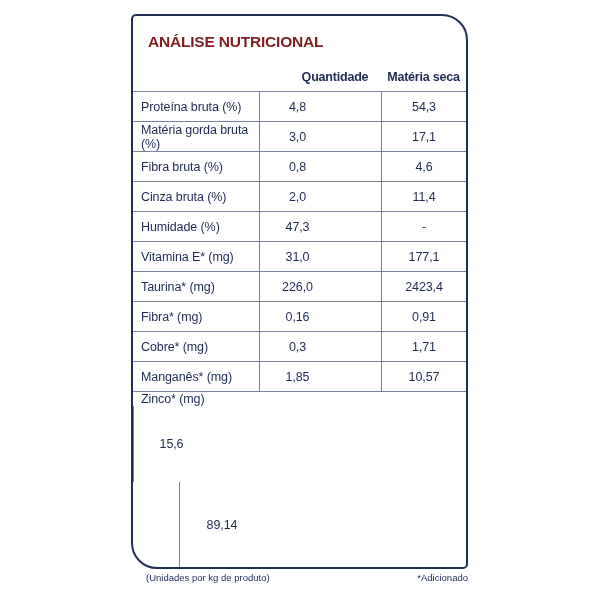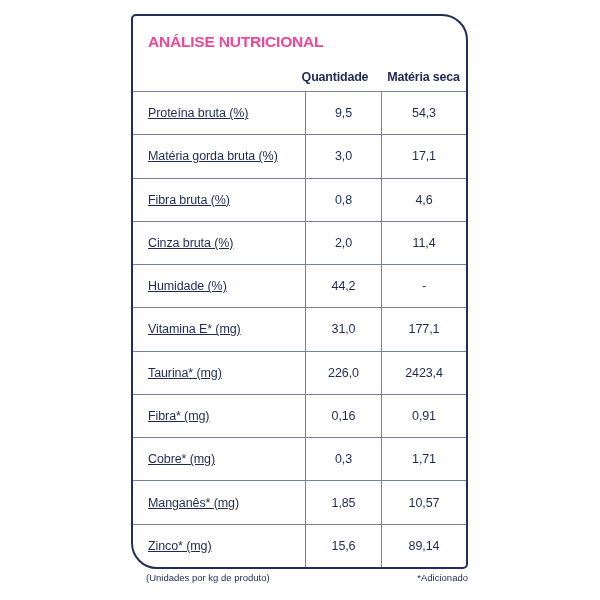--- a/index.html
+++ b/index.html
@@ -40,21 +40,21 @@
     border-bottom: 1px solid #76829d;
     box-sizing: border-box;
   }
   .title {
     position: absolute;
     left: 15px;
     top: 17px;
     font-size: 15.5px;
     font-weight: 700;
     letter-spacing: -0.2px;
-    color: #ec4899;
+    color: #7f1d1d;
     white-space: nowrap;
   }
   .col-heads {
     position: absolute;
     right: 0;
     bottom: 7px;
     display: flex;
   }
   .col-head {
     font-size: 12.5px;
@@ -69,45 +69,45 @@
     flex: 1 1 auto;
     display: flex;
     flex-direction: column;
   }
   .t-row {
     flex: 1 1 0;
     display: flex;
     border-bottom: 1px solid #76829d;
     box-sizing: border-box;
   }
-  .t-row:last-child { border-bottom: none; }
+  .t-row:last-child { border-bottom: none; flex-direction: column; }
   .cell {
     display: flex;
     align-items: center;
     box-sizing: border-box;
     font-size: 12.5px;
     letter-spacing: -0.1px;
     color: #1e2a52;
   }
   .cell.label {
     flex: 1 1 auto;
-    padding-left: 15px;
-    text-decoration: underline;
+    padding-left: 8px;
   }
   .cell.q {
     flex: 0 0 76px;
     width: 76px;
     justify-content: center;
     border-left: 1px solid #76829d;
   }
   .cell.m {
     flex: 0 0 85px;
     width: 85px;
     justify-content: center;
     border-left: 1px solid #76829d;
+    margin-left: 46px;
   }
   .footnotes {
     position: absolute;
     left: 131px;
     top: 572px;
     width: 337px;
     display: flex;
     justify-content: space-between;
     align-items: flex-end;
     box-sizing: border-box;
@@ -127,21 +127,21 @@
       <div class="title">ANÁLISE NUTRICIONAL</div>
       <div class="col-heads">
         <div class="col-head q">Quantidade</div>
         <div class="col-head m">Matéria seca</div>
       </div>
     </div>
 
     <div class="table-body">
   <div class="t-row">
     <div class="cell label">Proteína bruta (%)</div>
-    <div class="cell q">9,5</div>
+    <div class="cell q">4,8</div>
     <div class="cell m">54,3</div>
   </div>
 
   <div class="t-row">
     <div class="cell label">Matéria gorda bruta (%)</div>
     <div class="cell q">3,0</div>
     <div class="cell m">17,1</div>
   </div>
 
   <div class="t-row">
@@ -151,21 +151,21 @@
   </div>
 
   <div class="t-row">
     <div class="cell label">Cinza bruta (%)</div>
     <div class="cell q">2,0</div>
     <div class="cell m">11,4</div>
   </div>
 
   <div class="t-row">
     <div class="cell label">Humidade (%)</div>
-    <div class="cell q">44,2</div>
+    <div class="cell q">47,3</div>
     <div class="cell m">-</div>
   </div>
 
   <div class="t-row">
     <div class="cell label">Vitamina E* (mg)</div>
     <div class="cell q">31,0</div>
     <div class="cell m">177,1</div>
   </div>
 
   <div class="t-row">

